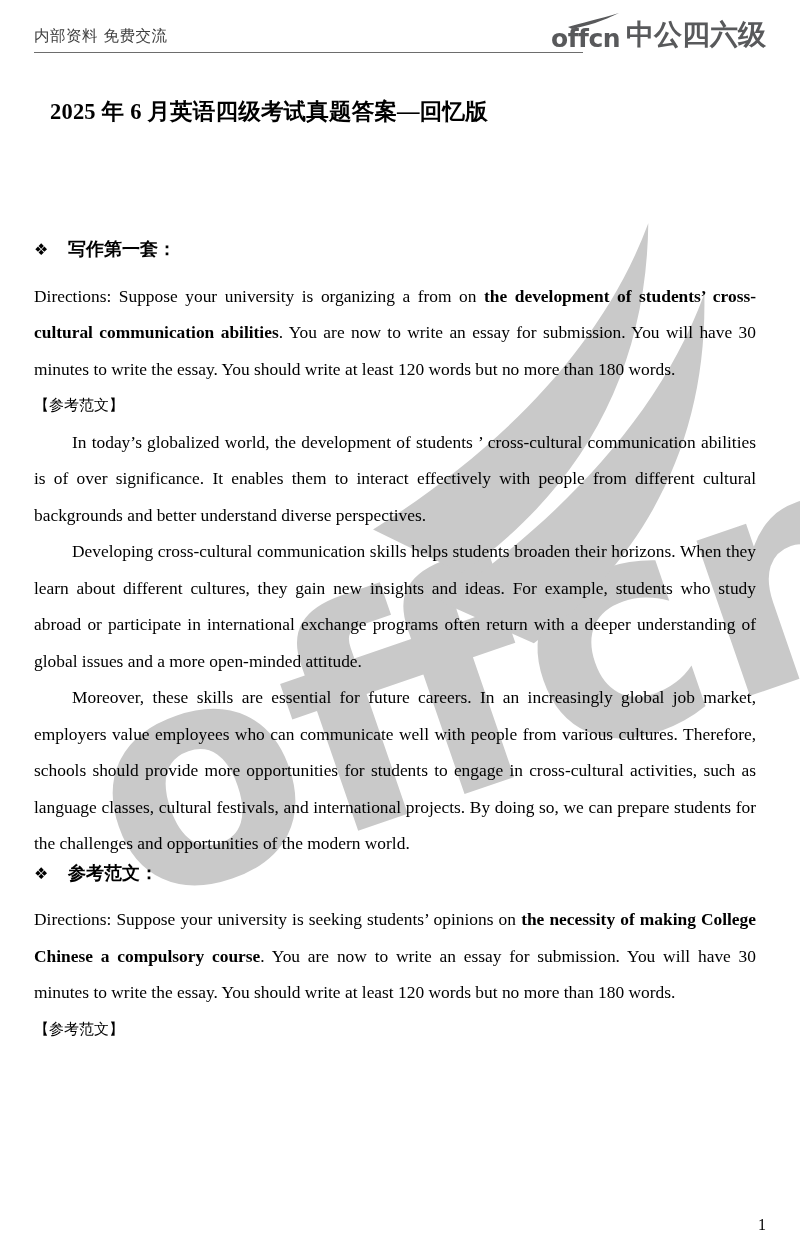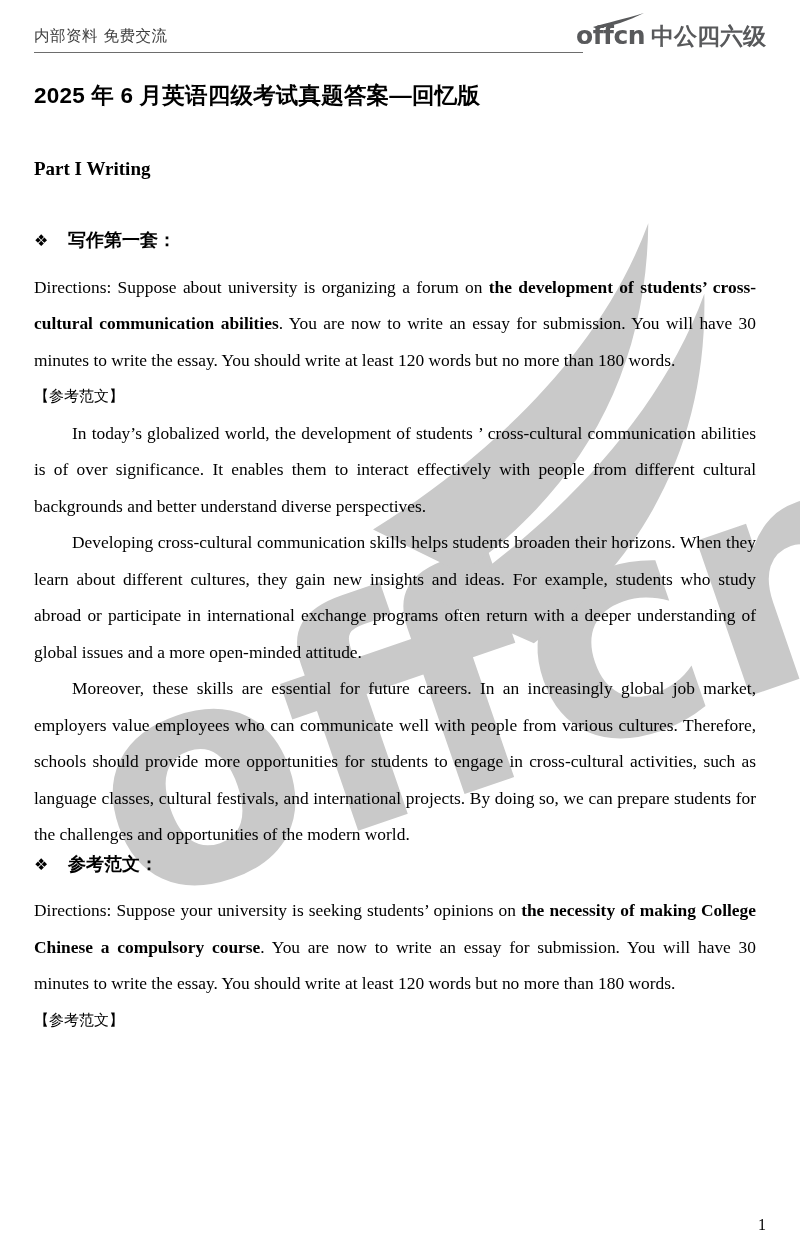--- a/index.html
+++ b/index.html
@@ -77,44 +77,44 @@
   }
   #logo-swoosh {
     position: absolute;
     left: 16px;
     top: -10px;
     width: 54px;
     height: 16px;
     overflow: visible;
   }
   #logo-cn {
-    font-family: Liberation Sans, sans-serif;
-    font-weight: bold;
-    font-size: 23px;
+    font-family: Liberation Mono, monospace;
+    font-weight: bold;
+    font-size: 28px;
     color: #58595b;
     line-height: 1;
     margin-left: 6px;
     letter-spacing: 0px;
   }
 
   
   #content {
     position: absolute;
     left: 34px;
     top: 82px;
     width: 722px;
     z-index: 2;
   }
 
   h1#doc-title {
-    font-family: Liberation Sans, sans-serif;
+    font-family: Liberation Serif, serif;
     font-size: 22.5px;
     font-weight: bold;
     letter-spacing: 0.2px;
-    margin: 0;
+    margin: 16px;
     padding: 0;
     line-height: 1.25;
     color: #000;
   }
 
   h2#part-heading {
     font-family: "Liberation Serif", "DejaVu Serif", serif;
     font-size: 19px;
     font-weight: bold;
     margin: 0;
@@ -209,32 +209,31 @@
       <span id="logo-cn">中公四六级</span>
     </div>
   </div>
 
   <div id="content">
 
     <h1 id="doc-title">2025 年 6 月英语四级考试真题答案—回忆版</h1>
 
     <div class="sp-title"></div>
 
-    <h2 id="part-heading">Part I Writing</h2>
 
     <div class="sp-part"></div>
 
     <div class="section-bullet">
       <span class="bullet-glyph">❖</span>
       <span>写作第一套：</span>
     </div>
 
     <div class="sp-bullet"></div>
 
-    <p class="body-text last-line-flush"><span>Directions: Suppose about university is organizing a forum on </span><b>the development of students’ cross-cultural communication abilities</b><span>. You are now to write an essay for submission. You will have 30 minutes to write the essay. You should write at least 120 words but no more than 180 words.</span></p>
+    <p class="body-text last-line-flush"><span>Directions: Suppose your university is organizing a from on </span><b>the development of students’ cross-cultural communication abilities</b><span>. You are now to write an essay for submission. You will have 30 minutes to write the essay. You should write at least 120 words but no more than 180 words.</span></p>
 
     <p class="cjk-label">【参考范文】</p>
 
     <p class="body-text indent last-line-flush">In today’s globalized world, the development of students ’  cross-cultural communication abilities is of over significance. It enables them to interact effectively with people from different cultural backgrounds and better understand diverse perspectives.</p>
 
     <p class="body-text indent last-line-flush">Developing cross-cultural communication skills helps students broaden their horizons. When they learn about different cultures, they gain new insights and ideas. For example, students who study abroad or participate in international exchange programs often return with a deeper understanding of global issues and a more open-minded attitude.</p>
 
     <p class="body-text indent last-line-flush">Moreover, these skills are essential for future careers. In an increasingly global job market, employers value employees who can communicate well with people from various cultures. Therefore, schools should provide more opportunities for students to engage in cross-cultural activities, such as language classes, cultural festivals, and international projects. By doing so, we can prepare students for the challenges and opportunities of the modern world.</p>
 
     <div class="section-bullet">

